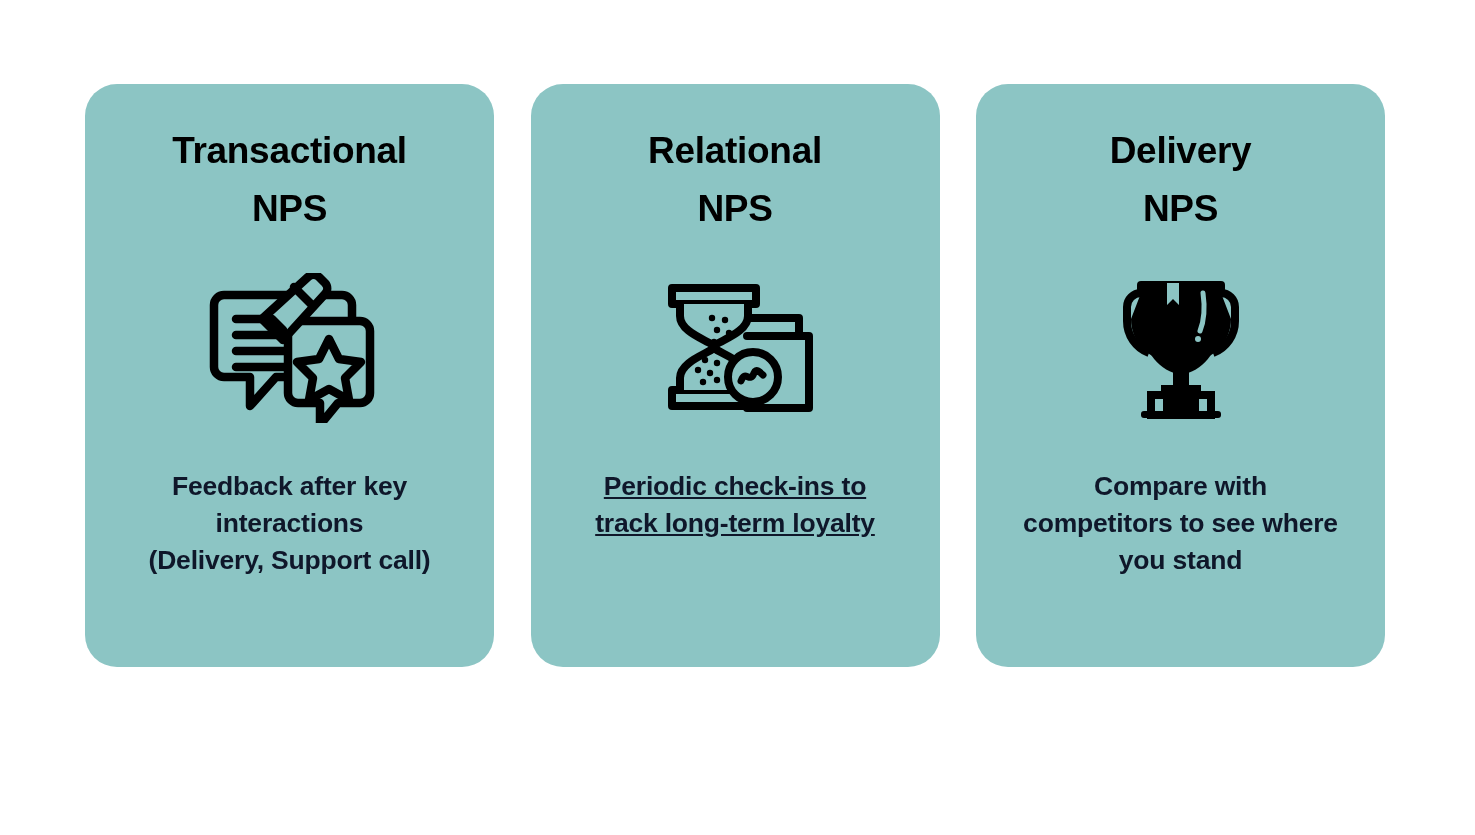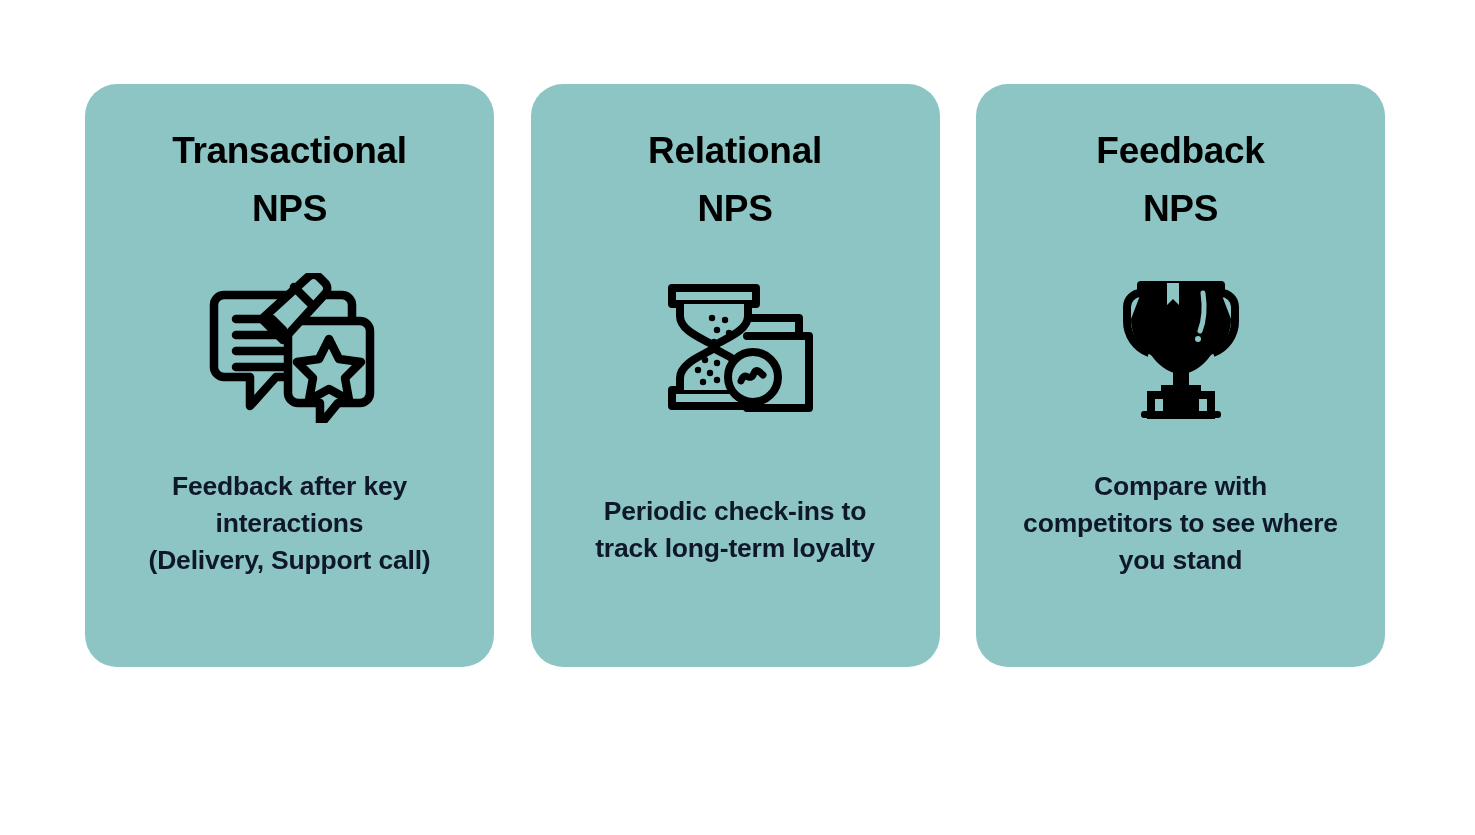--- a/index.html
+++ b/index.html
@@ -59,21 +59,21 @@
     margin-bottom:58px;
     font-size:26.5px;
     font-weight:bold;
     color:#0f172a;
     text-align:center;
     line-height:1.40;
     letter-spacing:-0.2px;
     max-width:385px;
     white-space:pre-line;
   }
-  .card-2 .card-desc { margin-bottom:70px; }
+  .card-2 .card-desc { margin-bottom:95px;text-decoration:underline; }
   .card-3 .card-desc { margin-bottom:58px; }
 </style>
 </head>
 <body>
 
 <div class="slide">
 
   <div class="card-row">
 
     <div class="card card-1">
@@ -133,21 +133,21 @@
 
           <circle cx="98" cy="97" r="25" fill="#8cc5c4"></circle>
           <path d="M86 101 c4 -12 9 3 13 -8 c2 -5 6 -1 9 2" stroke-width="7"></path>
         </svg>
       </div>
       <div class="card-desc">Periodic check-ins to
 track long-term loyalty</div>
     </div>
 
     <div class="card card-3">
-      <div class="card-title">Feedback
+      <div class="card-title">Delivery
 NPS</div>
       <div class="card-icon">
         <svg width="140" height="142" viewBox="0 0 140 142" fill="none">
 
           <path d="M30 16 h14 v38 c0 14 6 24 14 30 c-22 -2 -38 -20 -38 -42 z" fill="#000"></path>
           <path d="M110 16 h-14 v38 c0 14 -6 24 -14 30 c22 -2 38 -20 38 -42 z" fill="#000"></path>
           <path d="M30 16 a14 14 0 0 0 -14 14 v14 a34 34 0 0 0 22 32" stroke="#000" stroke-width="8" fill="none"></path>
           <path d="M110 16 a14 14 0 0 1 14 14 v14 a34 34 0 0 1 -22 32" stroke="#000" stroke-width="8" fill="none"></path>
 
           <path d="M32 8 h76 v40 c0 28 -17 46 -38 50 c-21 -4 -38 -22 -38 -50 z" fill="#000"></path>

